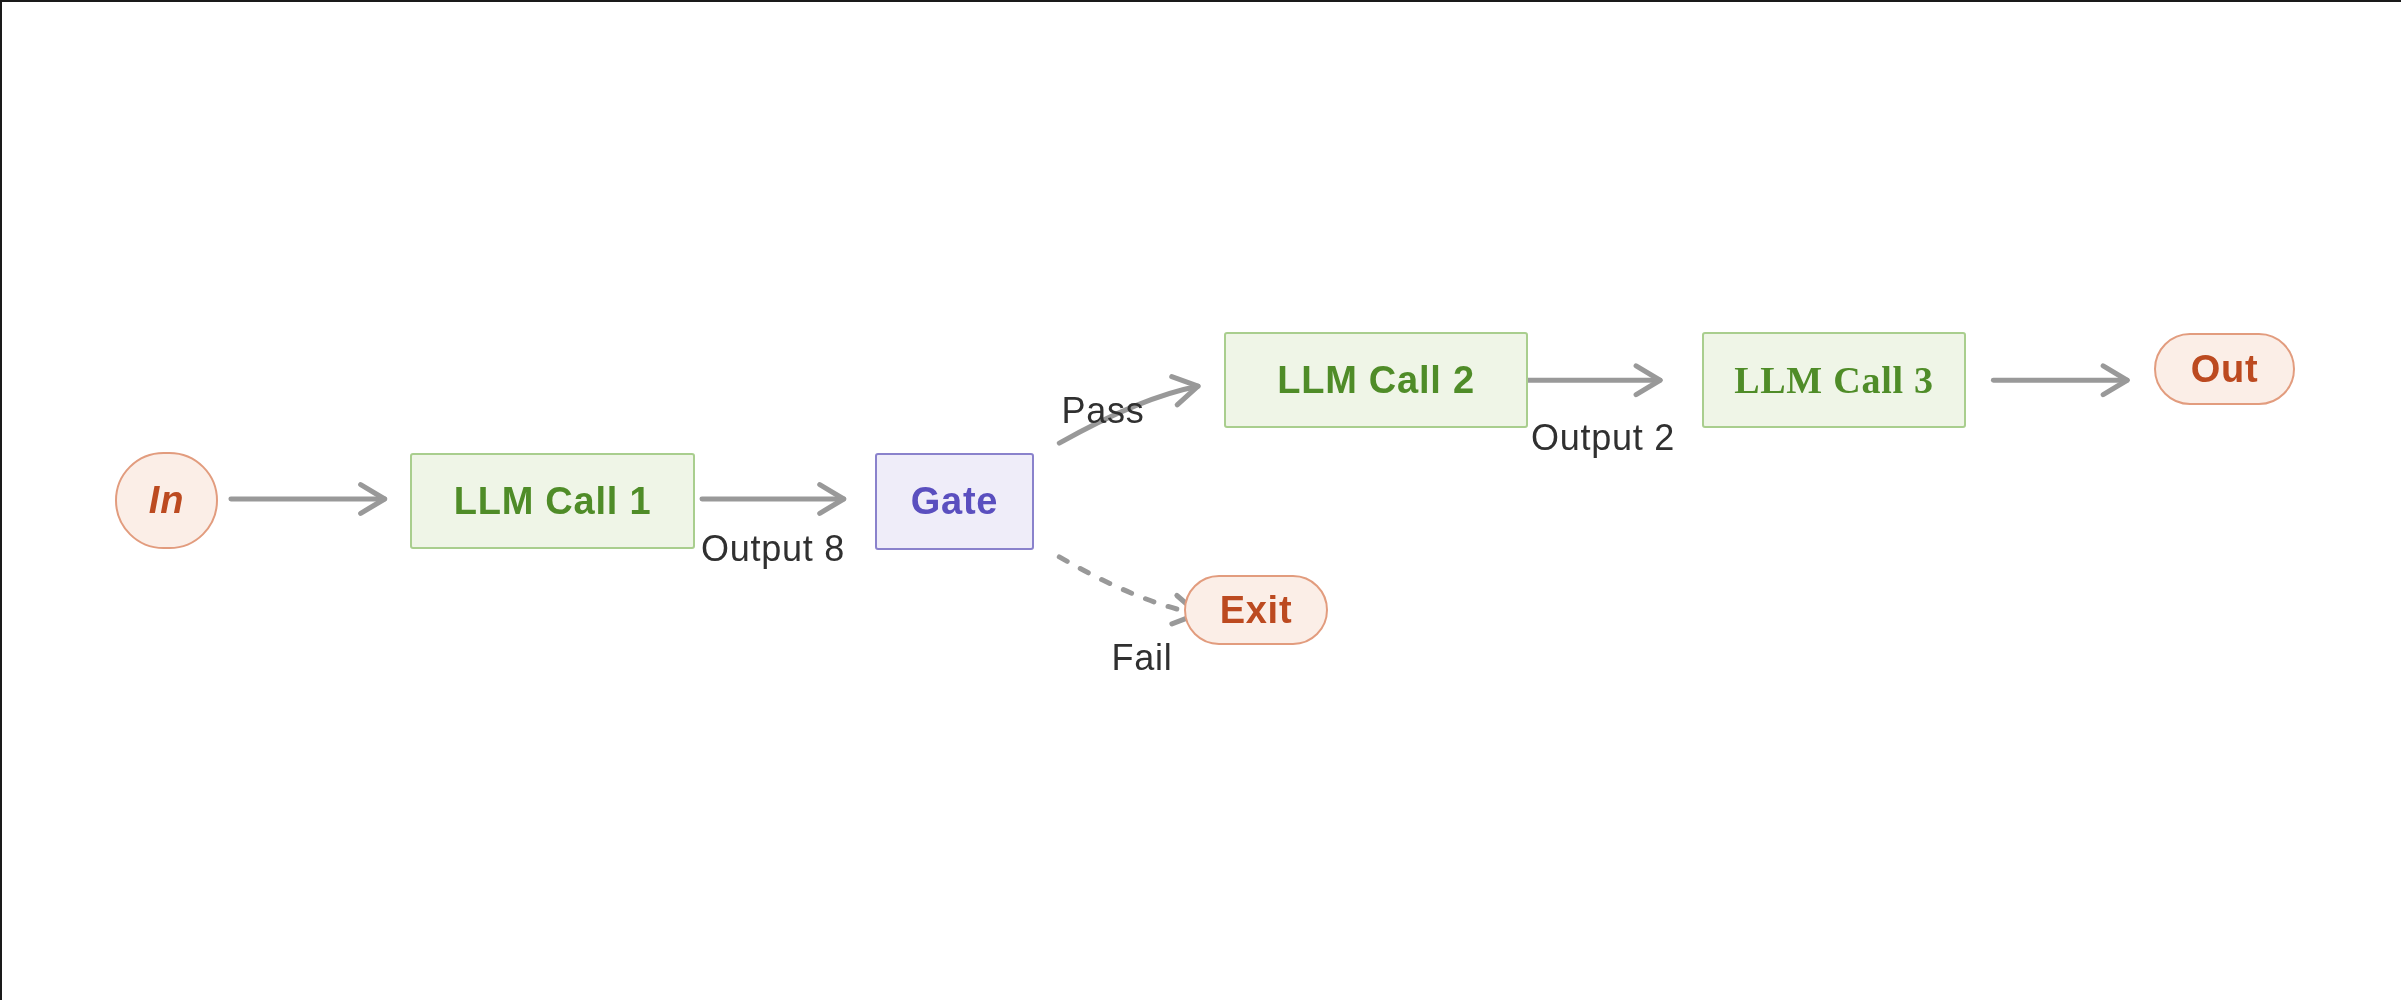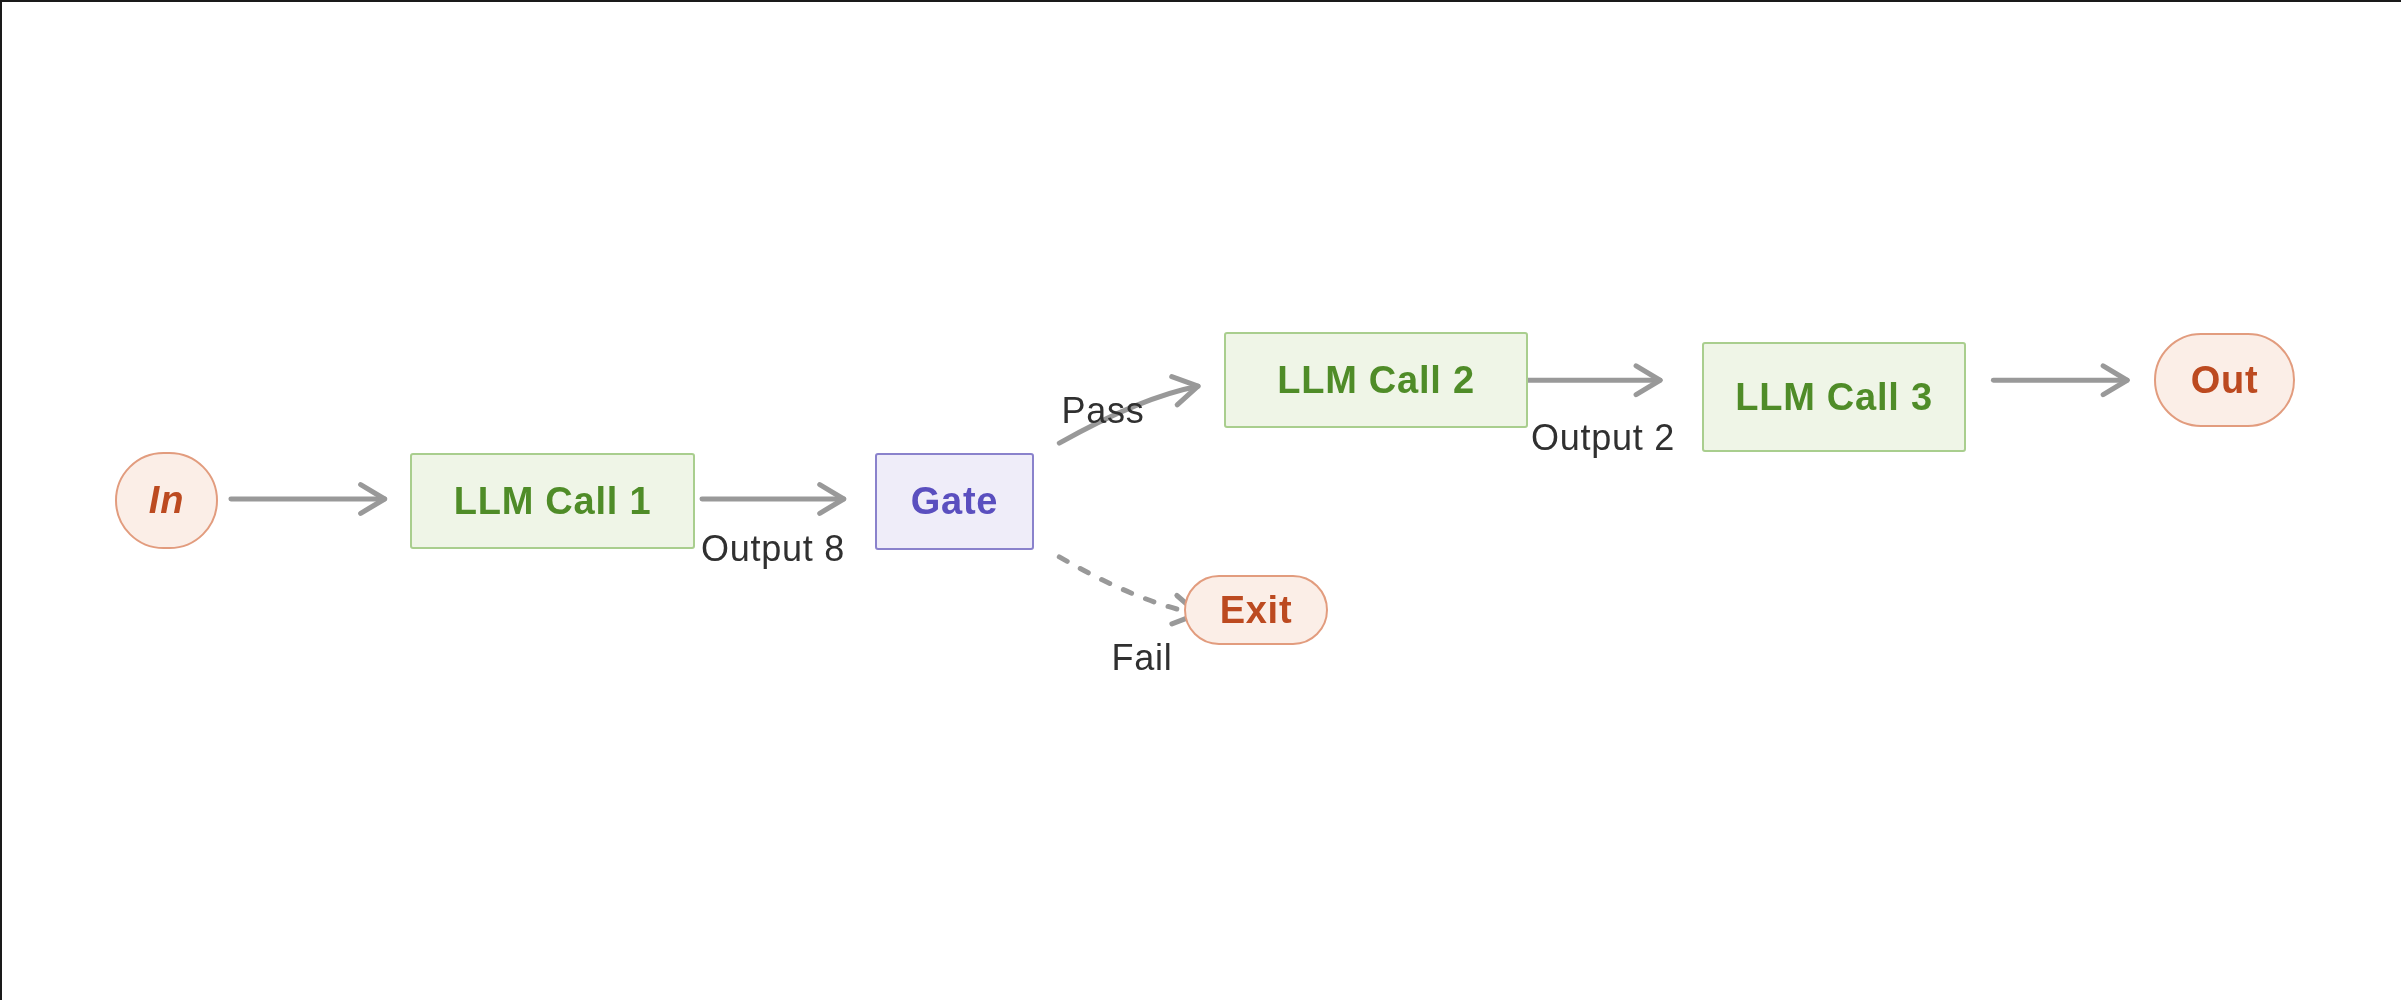--- a/index.html
+++ b/index.html
@@ -81,24 +81,24 @@
   </div>
   <div class="node rect green" style="left: 408px; top: 451px; width: 285px; height: 96px;">
     <span>LLM Call 1</span>
   </div>
   <div class="node rect purple" style="left: 873px; top: 451px; width: 159px; height: 97px;">
     <span>Gate</span>
   </div>
   <div class="node rect green" style="left: 1222px; top: 330px; width: 304px; height: 96px;">
     <span>LLM Call 2</span>
   </div>
-  <div class="node rect green" style="left: 1700px; top: 340px; width: 264px; height: 110px;">
+  <div class="node rect green" style="left: 1700px; top: 330px; width: 264px; height: 96px; font-family: Liberation Serif, serif;">
     <span>LLM Call 3</span>
   </div>
-  <div class="node stadium salmon" style="left: 2152px; top: 331px; width: 141px; height: 94px;">
+  <div class="node stadium salmon" style="left: 2152px; top: 331px; width: 141px; height: 72px;">
     <span>Out</span>
   </div>
   <div class="node stadium salmon" style="left: 1182px; top: 573px; width: 144px; height: 70px;">
     <span>Exit</span>
   </div>
 
   <div class="edge-label" style="left: 771px; top: 547px;">
     <span>Output 8</span>
   </div>
   <div class="edge-label" style="left: 1101px; top: 367px; margin-top: 42px;">

